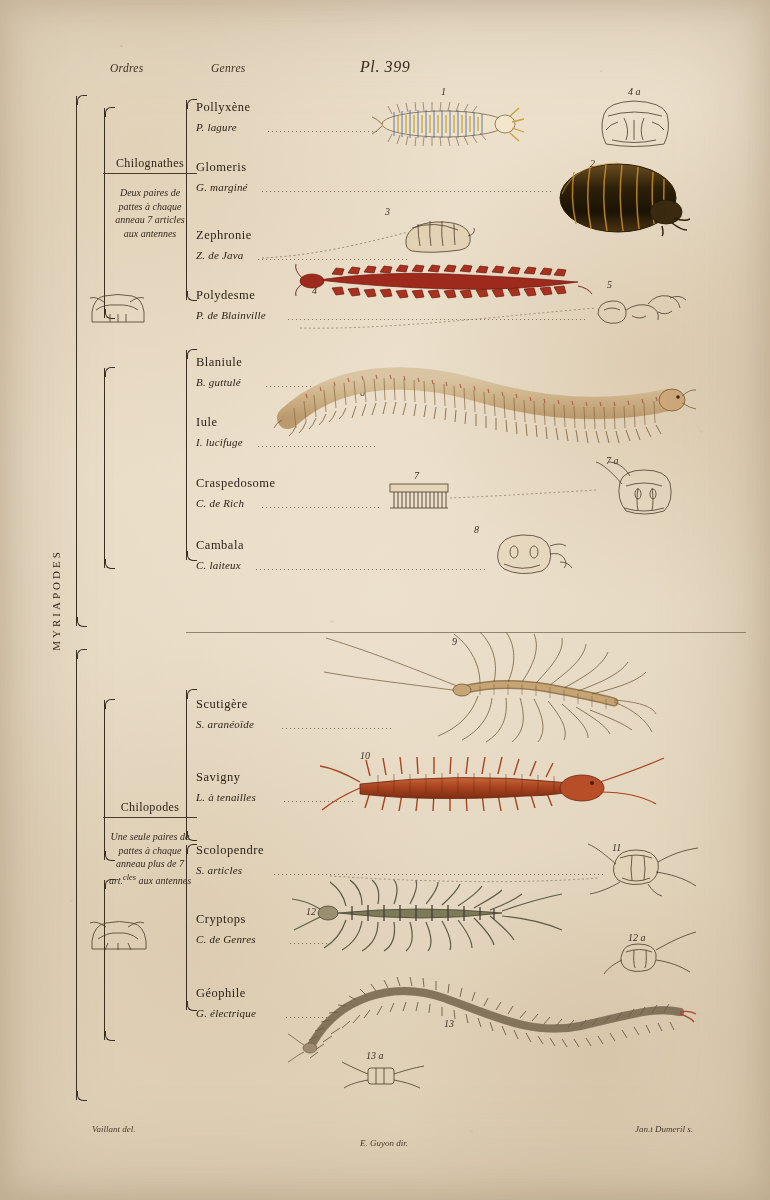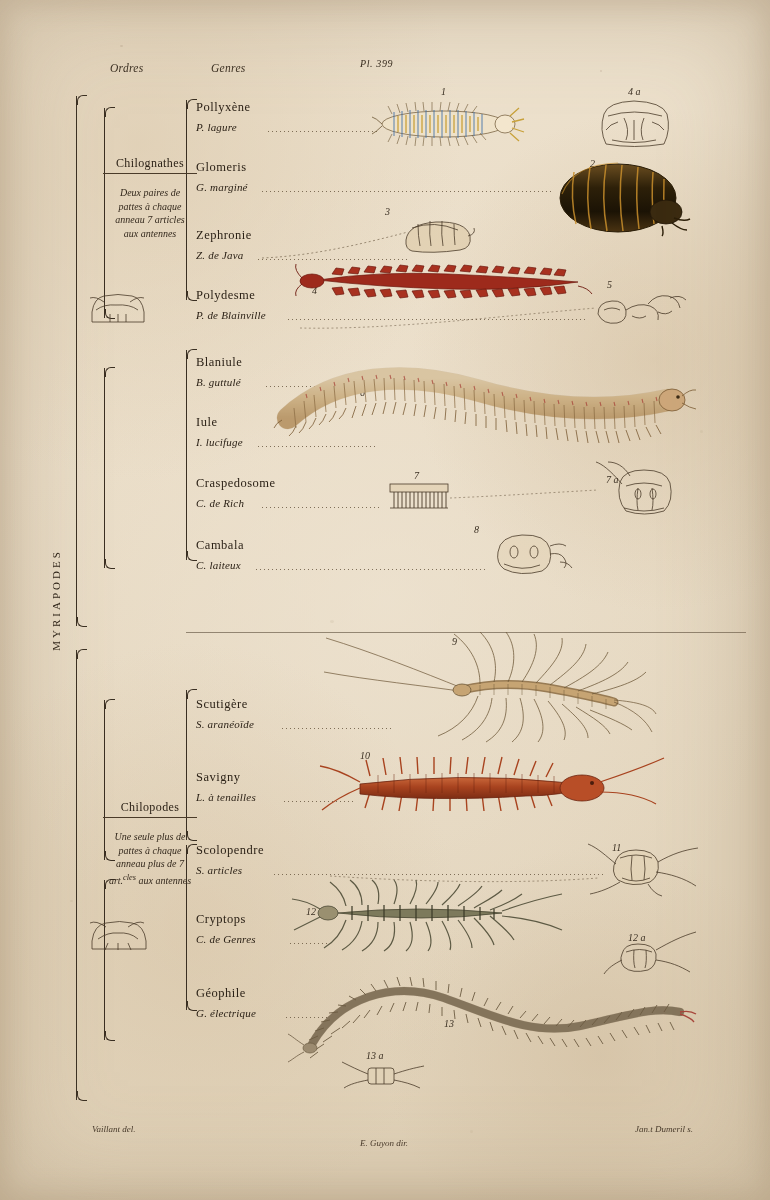--- a/index.html
+++ b/index.html
@@ -28,21 +28,21 @@
     pointer-events:none;
   }
   .speck{position:absolute;border-radius:50%;background:rgba(120,96,66,0.16);}
 
   
   .hdr{
     position:absolute;font-style:italic;font-size:11.5px;color:#3a2f22;
     letter-spacing:.3px;
   }
   .plate-no{
-    position:absolute;font-style:italic;font-size:10px;color:#33281c;letter-spacing:.6px;
+    position:absolute;font-style:italic;font-size:16px;color:#33281c;letter-spacing:.6px;
   }
   .genus{
     position:absolute;font-size:12.5px;color:#2c2217;letter-spacing:.5px;
   }
   .species{
     position:absolute;font-size:11px;color:#2c2217;font-style:italic;letter-spacing:.2px;
   }
   .leader{
     position:absolute;height:1px;
     background-image:linear-gradient(to right,#5c4a33 0 1.5px,transparent 1.5px 4px);
@@ -124,21 +124,21 @@
   <div>pattes à chaque</div>
   <div>anneau 7 articles</div>
   <div>aux antennes</div>
 </div>
 
 <div class="ordre-name" style="left:90px;top:800px;width:120px">
   <span>Chilopodes</span>
   <span class="u"></span>
 </div>
 <div class="ordre-desc" style="left:90px;top:830px">
-  <div>Une seule plus de</div>
+  <div>Une seule paires de</div>
   <div>pattes à chaque</div>
   <div>anneau plus de 7</div>
   <div>art.<sup>cles</sup> aux antennes</div>
 </div>
 
 
 <svg class="fig" style="left:86px;top:288px" width="64" height="40">
   <g fill="none" stroke="#4a3b29" stroke-width="0.8">
     <path d="M6,24 q2,-14 12,-16 q14,-3 28,0 q10,2 12,16 l0,10 l-52,0 z"></path>
     <path d="M10,22 q8,-6 20,-5 q14,-1 22,5"></path>
@@ -228,21 +228,21 @@
 
 
 <div class="figno" style="left:441px;top:86px">1</div>
 <div class="figno" style="left:628px;top:86px">4 a</div>
 <div class="figno" style="left:590px;top:158px">2</div>
 <div class="figno" style="left:385px;top:206px">3</div>
 <div class="figno" style="left:312px;top:285px">4</div>
 <div class="figno" style="left:607px;top:279px">5</div>
 <div class="figno" style="left:360px;top:387px">6</div>
 <div class="figno" style="left:414px;top:470px">7</div>
-<div class="figno" style="left:606px;top:474px">7 a</div>
+<div class="figno" style="left:606px;top:455px">7 a</div>
 <div class="figno" style="left:474px;top:524px">8</div>
 <div class="figno" style="left:452px;top:636px">9</div>
 <div class="figno" style="left:360px;top:750px">10</div>
 <div class="figno" style="left:612px;top:842px">11</div>
 <div class="figno" style="left:306px;top:906px">12</div>
 <div class="figno" style="left:628px;top:932px">12 a</div>
 <div class="figno" style="left:444px;top:1018px">13</div>
 <div class="figno" style="left:366px;top:1050px">13 a</div>
 
 

